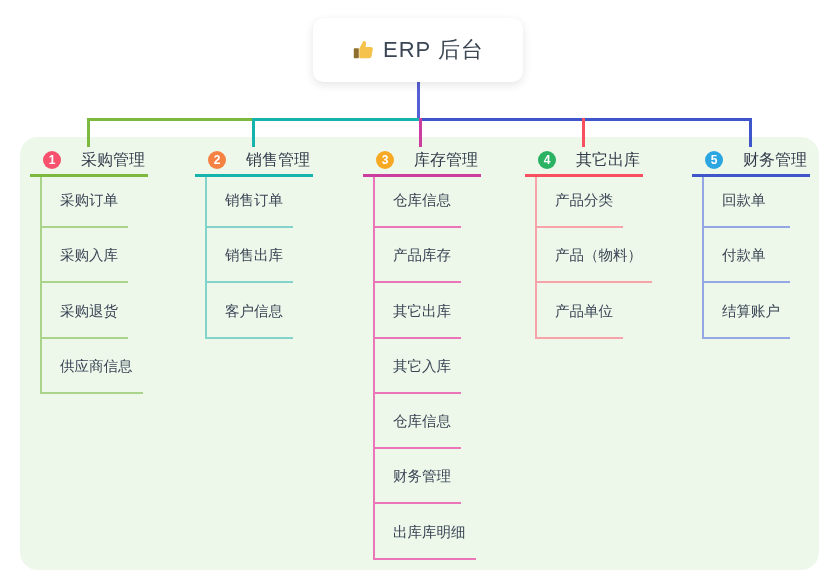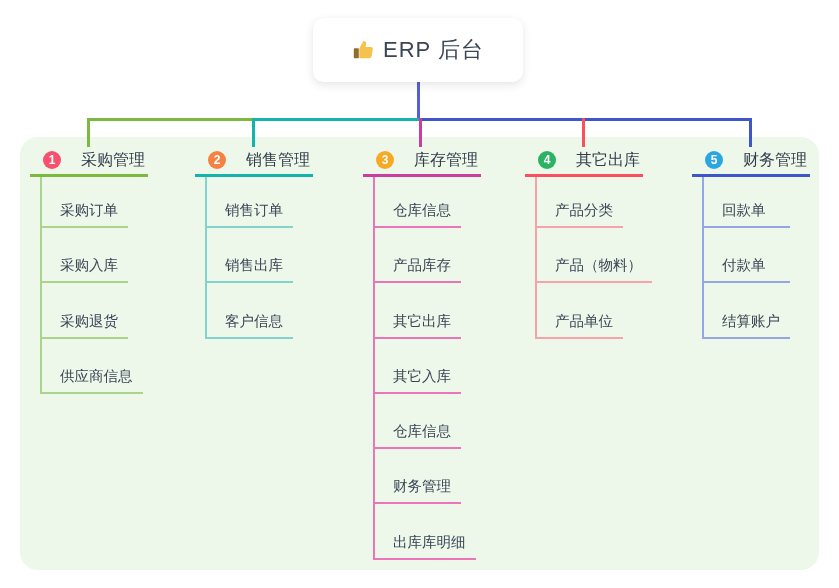--- a/index.html
+++ b/index.html
@@ -91,21 +91,21 @@
     margin-left:10px;
     width:max-content;
     border-left:2px solid var(--light);
   }
   .item {
     height:55.3px;
     box-sizing:border-box;
     border-bottom:2px solid var(--light);
     display:flex;
     align-items:flex-end;
-    padding:0 10px 6px 18px;
+    padding:0 10px 16px 18px;
     width:max-content;
     min-width:86px;
   }
   .item:first-child { height:51px; }
   .item-label {
     font-size:14.5px;
     color:#3a4454;
     white-space:nowrap;
   }
 </style>

